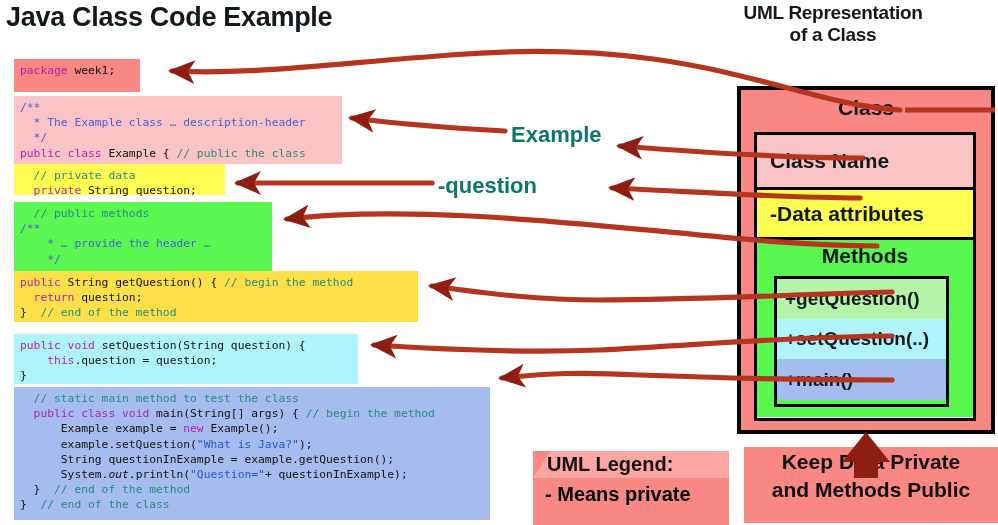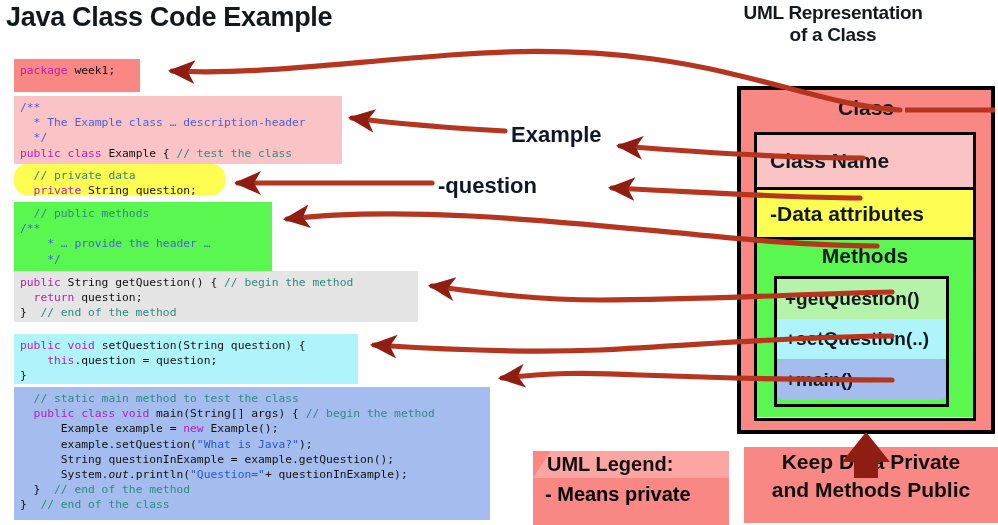--- a/index.html
+++ b/index.html
@@ -15,30 +15,30 @@
         font-size:11.3px;line-height:15.2px;white-space:pre;color:#111;}
   .cb{position:absolute;}
   .kw{color:#b521b5;}
   .cm{color:#2e8b80;}
   .str{color:#2b56c6;}
   .doc{color:#4c5fd7;}
   .ital{font-style:italic;}
 
   #blk-package{left:14px;top:59px;width:126px;height:33px;background:#f98784;}
   #blk-header {left:14px;top:96px;width:328px;height:68px;background:#fac4c6;}
-  #blk-data   {left:14px;top:164px;width:211px;height:31px;background:#fdfd52;border-radius:13px;}
+  #blk-data   {left:14px;top:164px;width:211px;height:31px;background:#fdfd52;}
   #blk-methodcomment{left:14px;top:202px;width:258px;height:69px;background:#5bf751;}
-  #blk-getq   {left:14px;top:271px;width:404px;height:51px;background:#e5e5e5;}
+  #blk-getq   {left:14px;top:271px;width:404px;height:51px;background:#fde047;}
   #blk-setq   {left:14px;top:334px;width:344px;height:50px;background:#b0f4fb;}
   #blk-main   {left:14px;top:387px;width:476px;height:133px;background:#a4bdee;}
 
   .codetext{position:absolute;left:0;top:0;padding:4px 6px 0 6px;}
 
   
-  .midlabel{position:absolute;font-weight:bold;color:#0f172a;font-size:22px;text-align:right;}
+  .midlabel{position:absolute;font-weight:bold;color:#0f766e;font-size:22px;text-align:right;}
   #lbl-example{left:511px;top:122px;}
   #lbl-question{left:438px;top:173px;}
 
   
   #uml-outer{position:absolute;left:737px;top:86px;width:258px;height:348px;
              background:#f98784;border:4px solid #000;box-sizing:border-box;}
   #uml-classlabel{position:absolute;left:0;top:6px;width:100%;text-align:center;
                   font-weight:bold;font-size:21px;color:#12191c;}
   #uml-inner{position:absolute;left:13px;top:42px;width:222px;height:289px;
              border:3px solid #000;box-sizing:border-box;background:#fff;}
@@ -91,21 +91,21 @@
   </div>
 
   <div class="cb" id="blk-package">
     <div class="code codetext"><span class="kw">package</span> week1;</div>
   </div>
 
   <div class="cb" id="blk-header">
     <div class="code codetext"><span class="doc">/**
   * The Example class … description-header
   */</span>
-<span class="kw">public class</span> Example { <span class="cm">// test the class</span></div>
+<span class="kw">public class</span> Example { <span class="cm">// public the class</span></div>
   </div>
 
   <div class="cb" id="blk-data">
     <div class="code codetext">  <span class="cm">// private data</span>
   <span class="kw">private</span> String question;</div>
   </div>
 
   <div class="cb" id="blk-methodcomment">
     <div class="code codetext">  <span class="cm">// public methods</span>
 <span class="doc">/**

